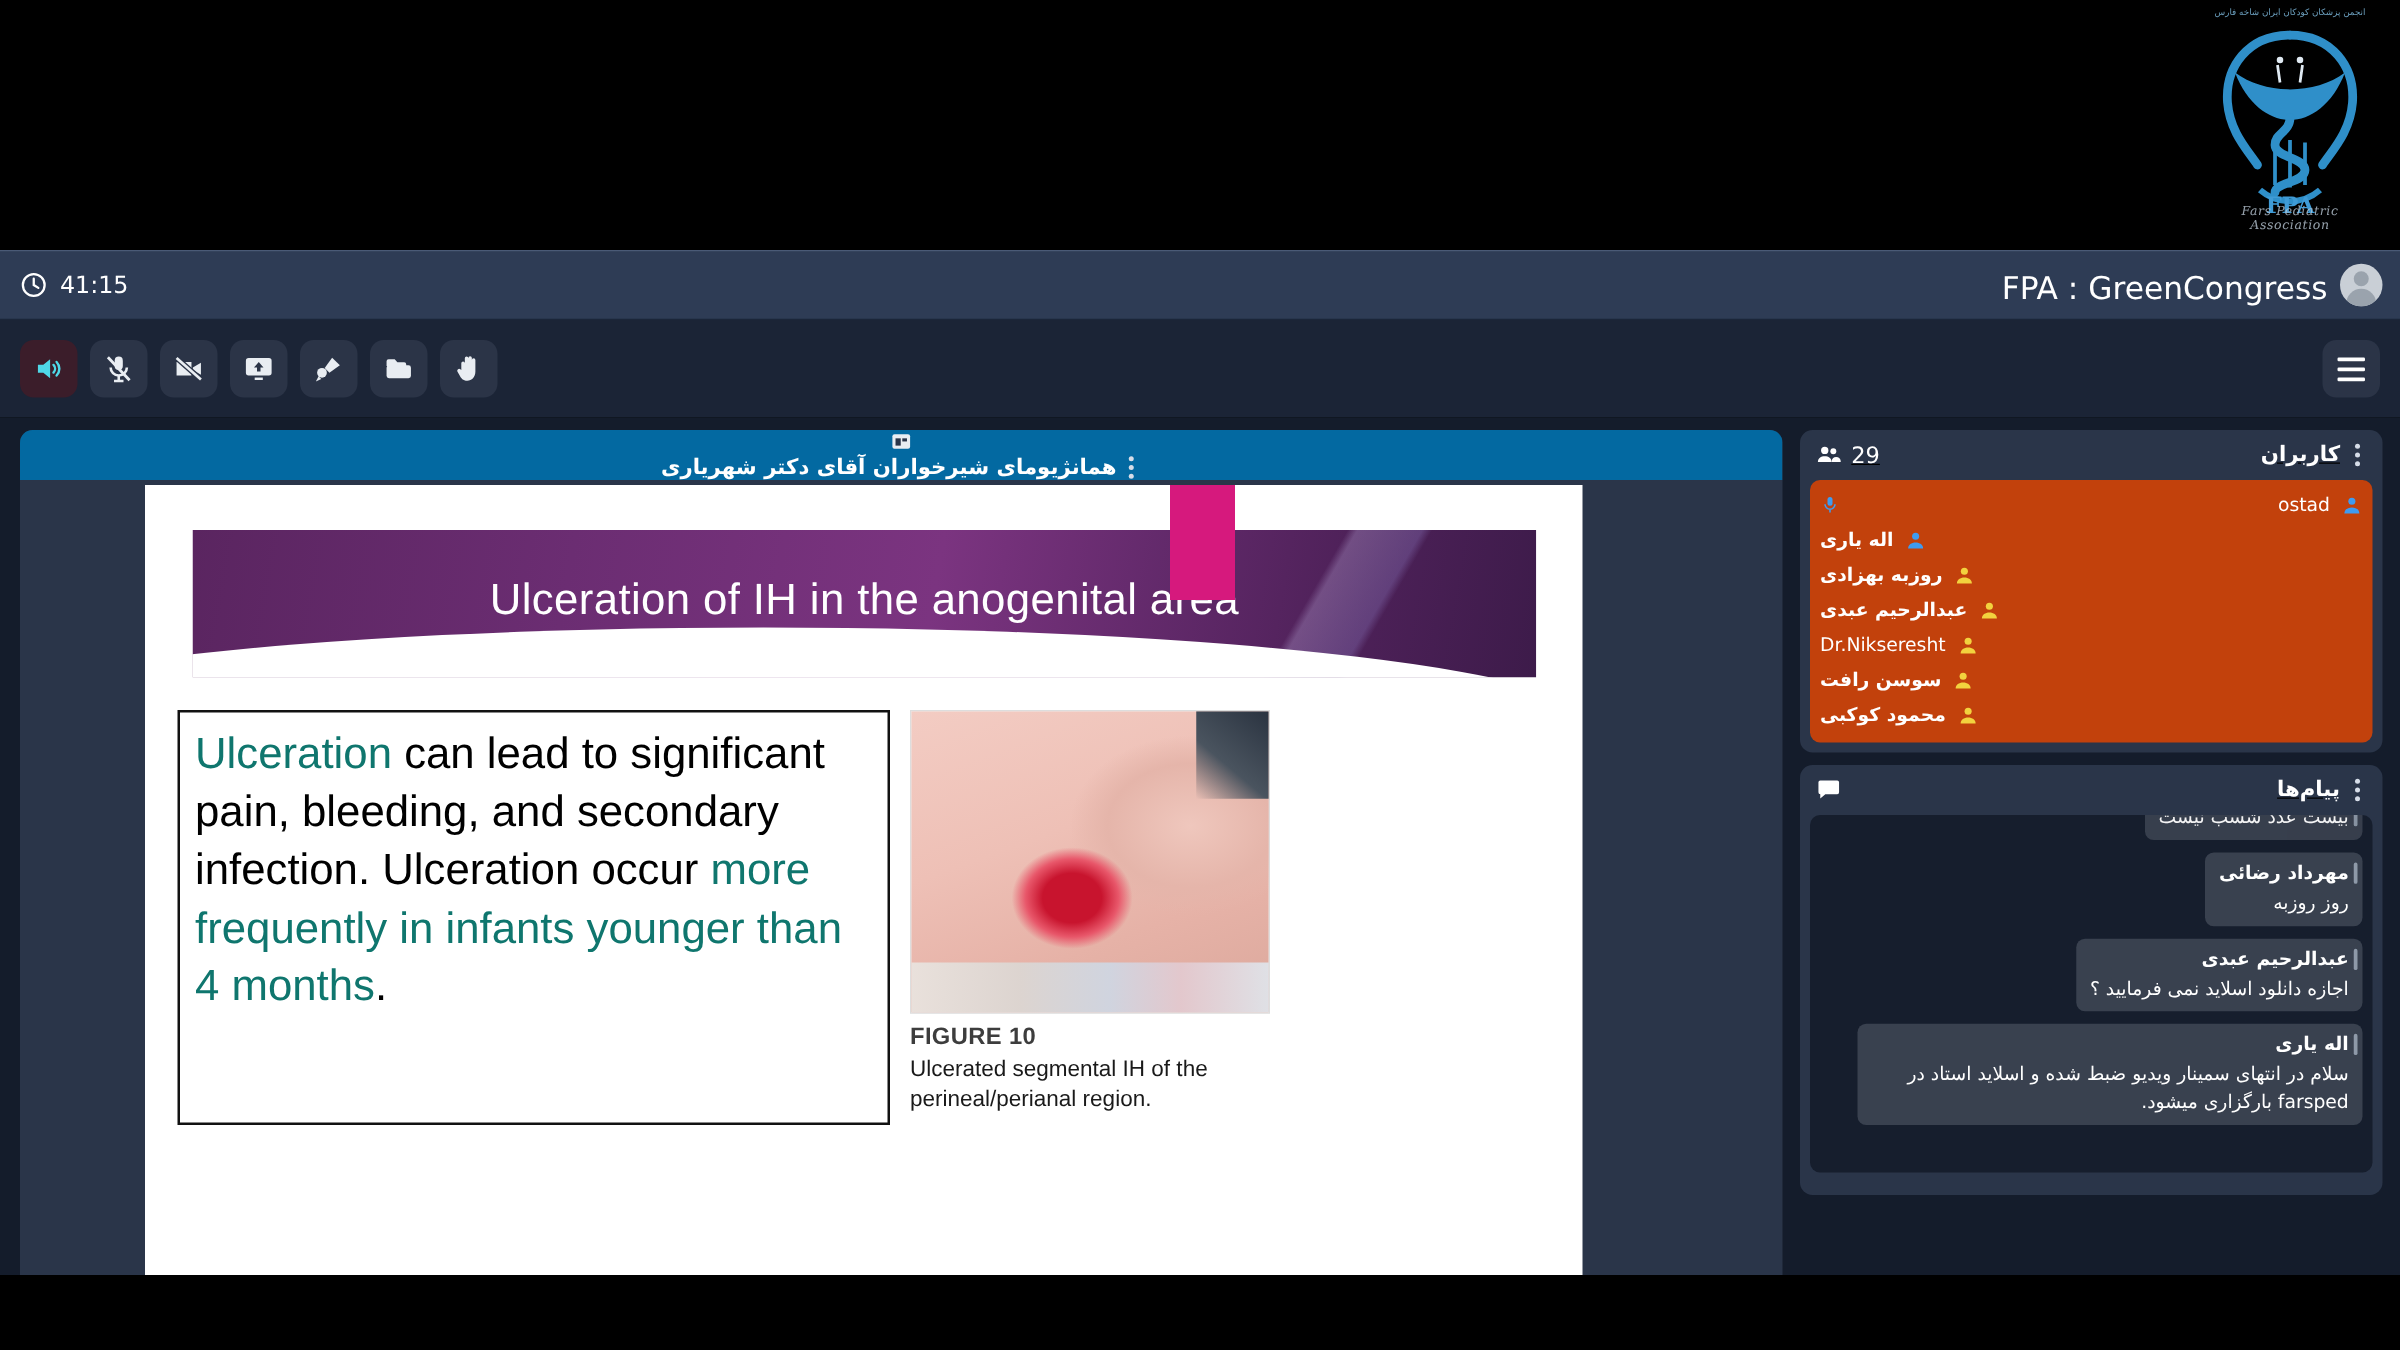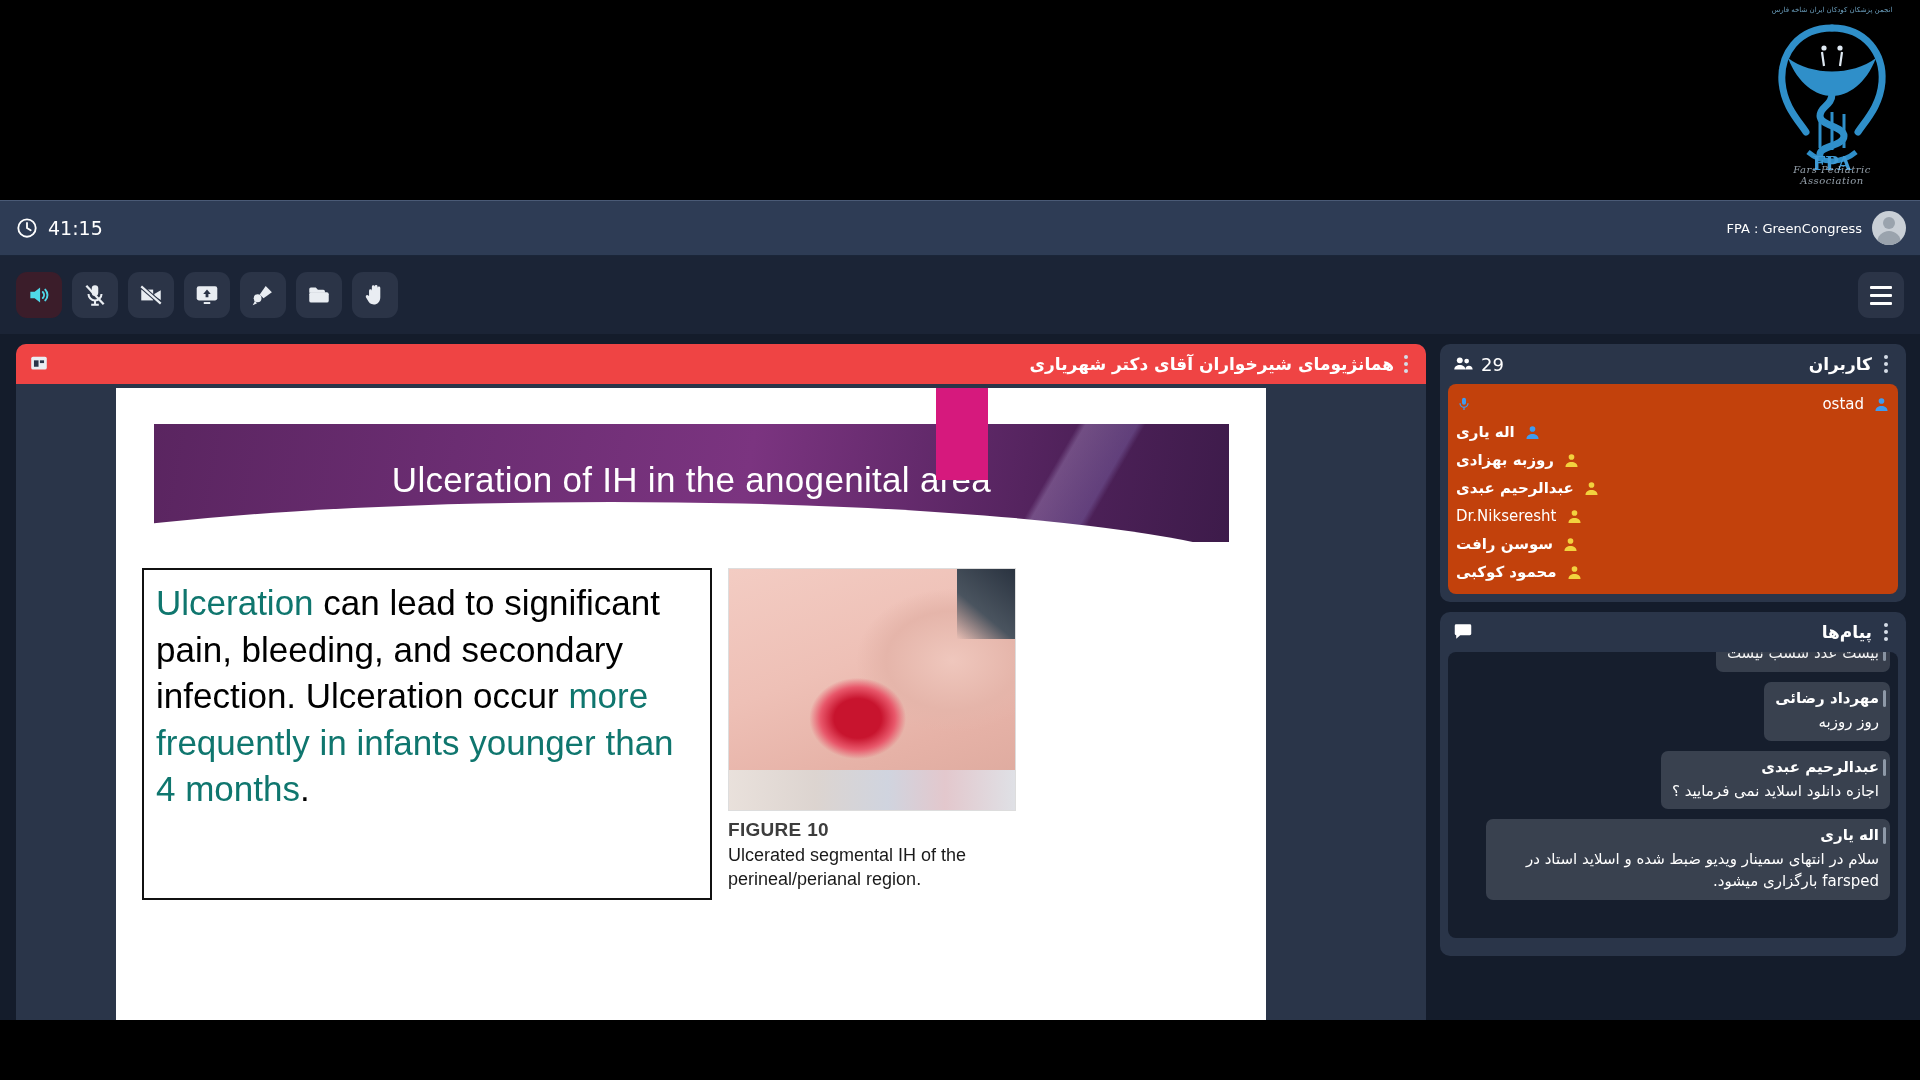--- a/index.html
+++ b/index.html
@@ -28,21 +28,21 @@
 
   
   .header {
     position:absolute; left:0; top:200px; width:1920px; height:56px;
     background:#2e3c55; border-top:1px solid #4a5a76; border-bottom:1px solid #1b2639;
     display:flex; align-items:center; justify-content:space-between;
     padding:0 14px 0 16px;
   }
   .timer { display:flex; align-items:center; gap:10px; color:#fff; font-size:19px; }
   .clock-ic { width:22px; height:22px; }
-  .user-chip { display:flex; align-items:center; gap:10px; color:#fff; font-size:13px; }
+  .user-chip { display:flex; align-items:flex-end; gap:10px; color:#fff; font-size:25px; }
   .avatar {
     width:34px; height:34px; border-radius:50%;
     background:#c9cfd6; position:relative; overflow:hidden; flex:none;
   }
   .avatar::before { content:""; position:absolute; left:50%; top:6px; width:12px; height:12px;
     border-radius:50%; background:#9aa3ad; transform:translateX(-50%); }
   .avatar::after { content:""; position:absolute; left:50%; top:20px; width:24px; height:16px;
     border-radius:12px 12px 0 0; background:#9aa3ad; transform:translateX(-50%); }
 
   
@@ -68,21 +68,21 @@
   
   .main { position:absolute; left:0; top:334px; width:1920px; height:686px; background:#141c2b; }
 
   
   .pres-panel {
     position:absolute; left:16px; top:10px; width:1410px; height:676px;
     background:#2a3549; border-radius:10px 10px 0 0; overflow:hidden;
   }
   .pres-head {
     height:40px; display:flex; align-items:center; justify-content:space-between;
-    padding:0 12px 0 12px; background:#ef4444;
+    padding:0 12px 0 12px; background:#0369a1;flex-direction:column;
   }
   .pres-title {
     color:#fff; font-size:17px; direction:rtl; font-weight:bold;
     font-family:"DejaVu Sans", sans-serif;
   }
   .kebab { display:flex; flex-direction:column; gap:3px; cursor:pointer; margin-right:6px; }
   .kebab i { width:4px; height:4px; border-radius:50%; background:#d6dde8; display:block; }
   .head-right { display:flex; align-items:center; gap:10px; }
 
   .slide-wrap {
@@ -150,20 +150,21 @@
     font-size:18px; color:#1a1a1a; line-height:1.32; margin-top:3px;
   }
 
   
   .rightcol { position:absolute; left:1440px; top:10px; width:466px; height:676px; }
 
   .users-panel { background:#2a3549; border-radius:10px; overflow:hidden; }
   .panel-head {
     height:40px; display:flex; align-items:center; justify-content:space-between;
     padding:0 12px;
+    text-decoration:underline;
   }
   .panel-head .ph-right { display:flex; align-items:center; gap:12px; }
   .panel-title { color:#fff; font-size:17px; direction:rtl; font-weight:bold; }
   .count-box { display:flex; align-items:center; gap:7px; color:#fff; font-size:18px; }
   .users-list {
     background:#c2410c; margin:0 8px 8px 8px; border-radius:8px; padding:6px 8px 8px 8px;
   }
   .user-row {
     display:flex; align-items:center; justify-content:flex-end; gap:9px;
     height:28px; direction:rtl;

